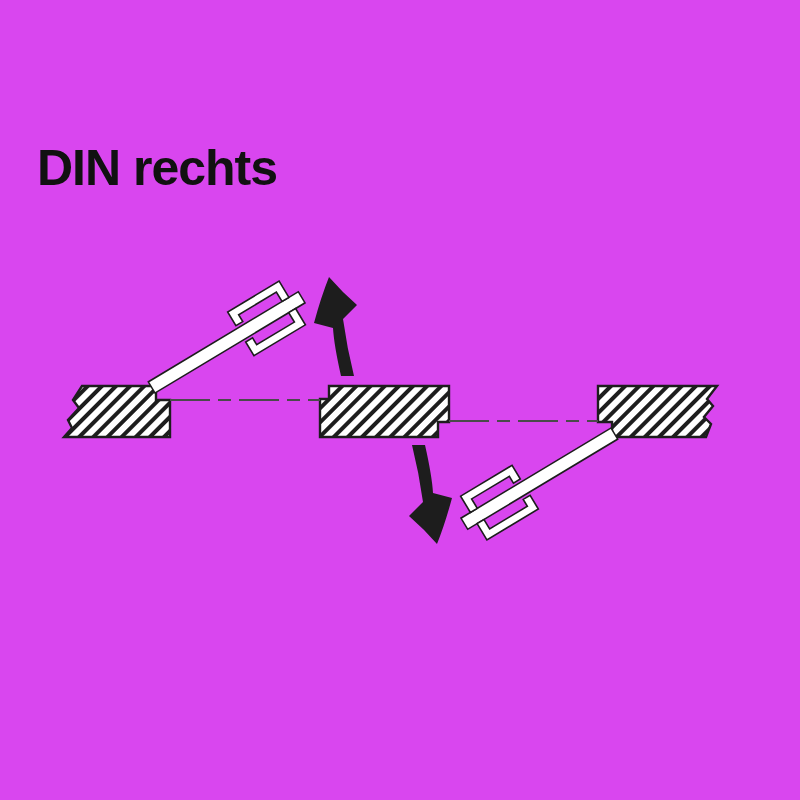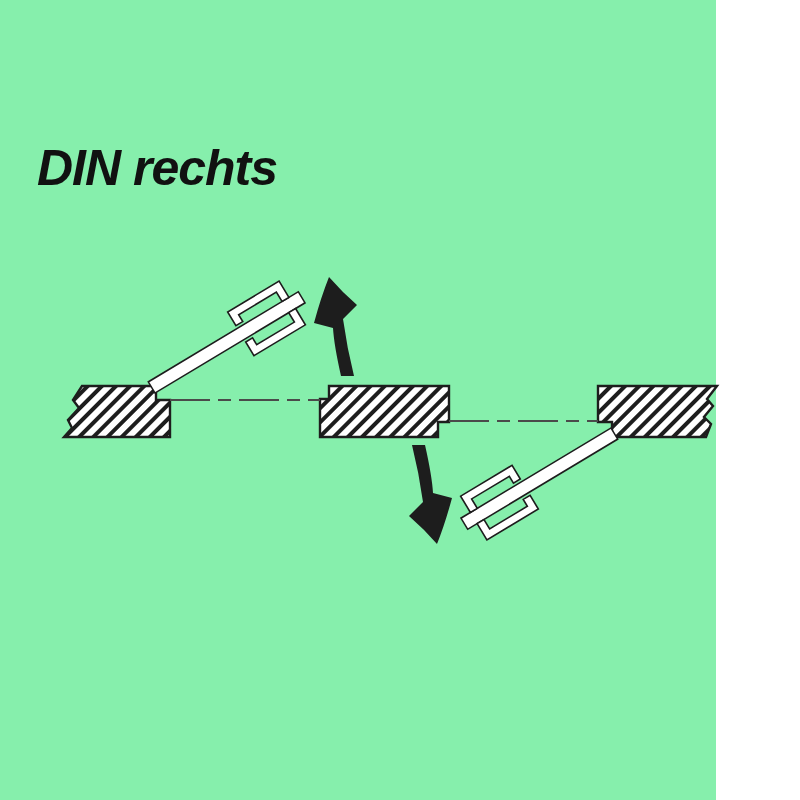--- a/index.html
+++ b/index.html
@@ -6,24 +6,23 @@
     margin: 0;
     padding: 0;
     width: 800px;
     height: 800px;
     background: #ffffff;
     overflow: hidden;
     font-family: "Liberation Sans", sans-serif;
   }
   .stage {
     position: relative;
-    width: 716px;
+    width: 800px;
     height: 800px;
-    background: #86efac;
-    font-style: italic;
+    background: #d946ef;
   }
   .page-title {
     position: absolute;
     left: 37px;
     top: 143px;
     font-family: "Liberation Sans", sans-serif;
     font-size: 50px;
     font-weight: 700;
     letter-spacing: -1px;
     line-height: 1;

